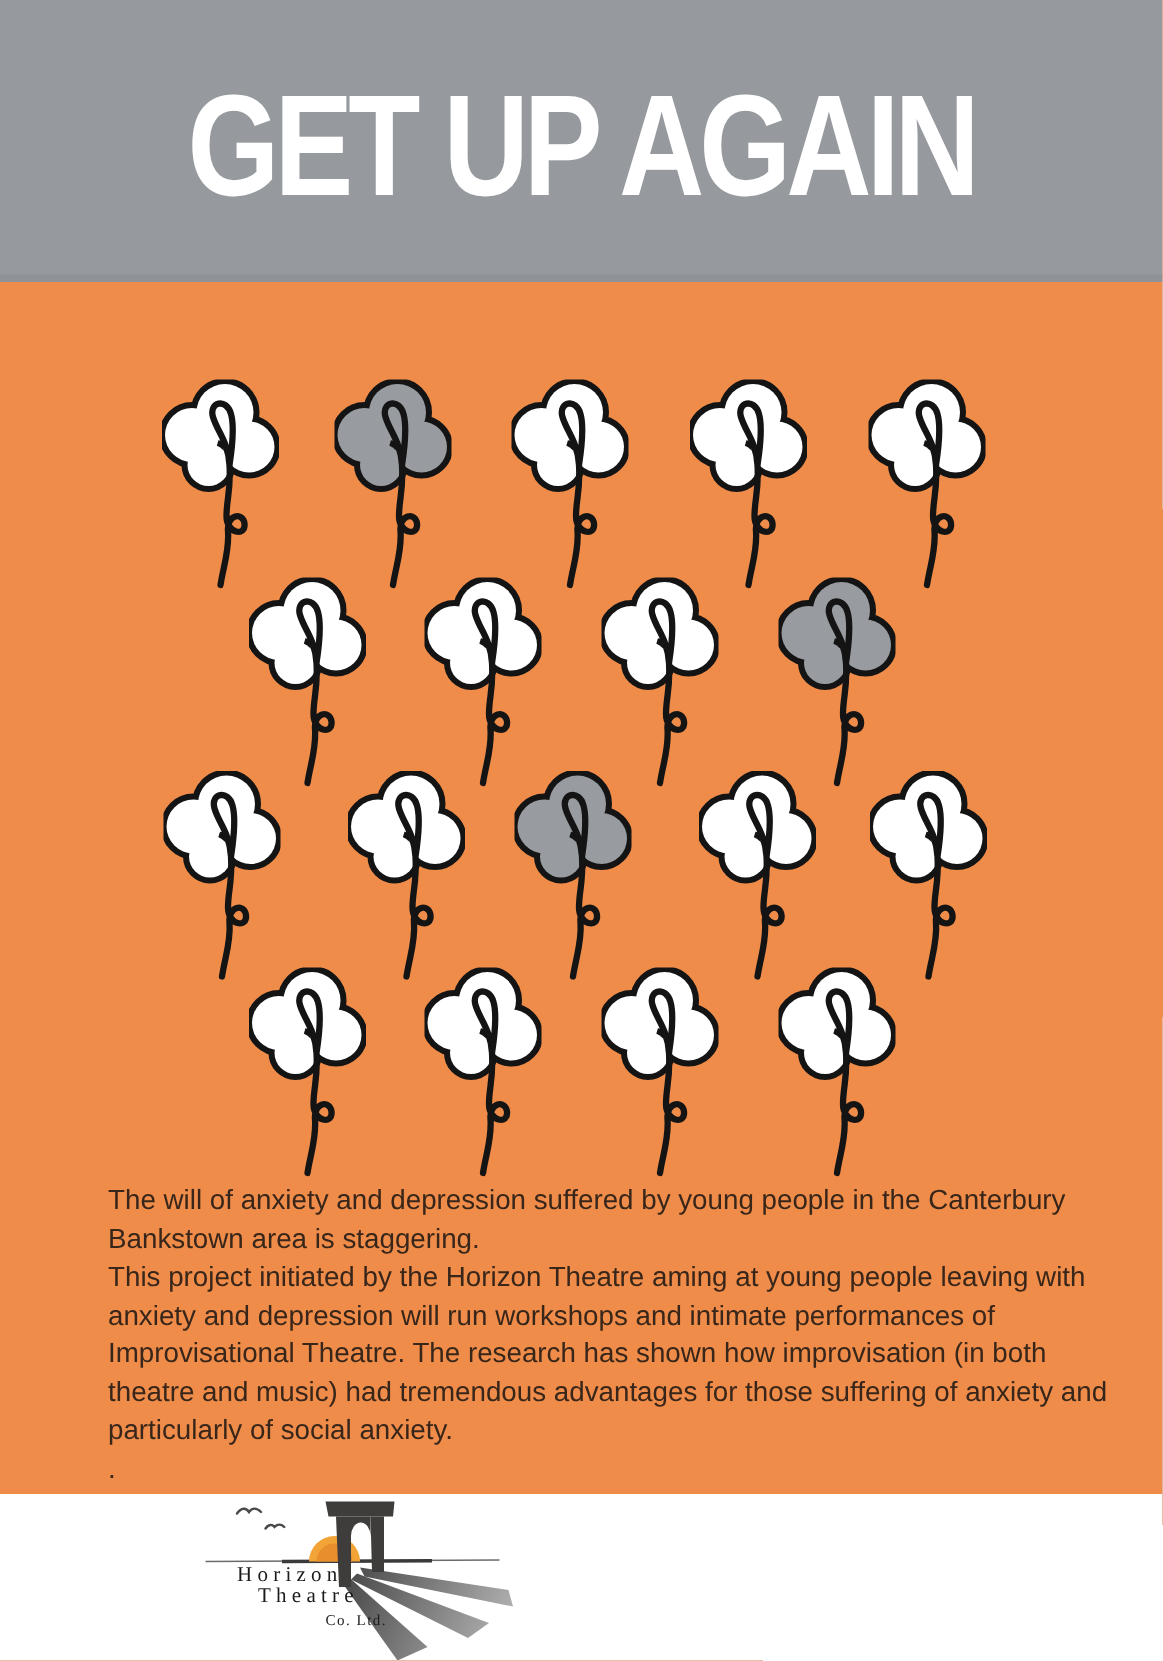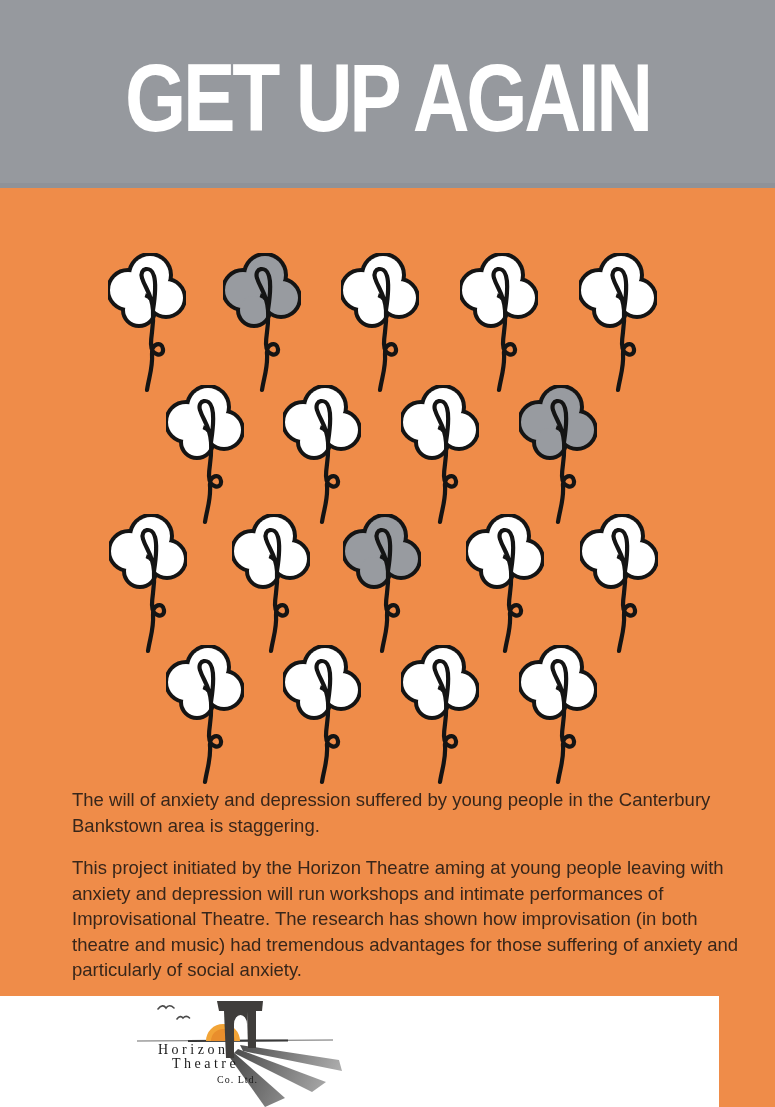--- a/index.html
+++ b/index.html
@@ -35,24 +35,24 @@
   .flower-field{position:absolute;left:0;top:0;width:775px;height:996px;}
   .flower{position:absolute;width:78px;height:142px;}
   .flower svg{display:block;}
   
   .body-text{
     position:absolute;left:72px;top:787px;width:684px;
     color:var(--text-color,#38261a);
     font-size:18.5px;line-height:25.5px;
   }
   .body-text p{margin:0;}
-  .body-text p.para-2{margin-top:17px;}
+  .body-text p.para-2{}
   
   .footer-band{
-    position:absolute;left:0;bottom:0;width:719px;height:111px;
+    position:absolute;left:0;bottom:0;width:775px;height:111px;
     background:var(--footer-bg,#ffffff);
     text-align:center;
   }
   .horizon-logo{position:absolute;left:133px;top:0;width:210px;height:111px;}
   .rsl-logo{position:absolute;left:447px;top:4px;width:180px;height:107px;}
   .horizon-logo svg,.rsl-logo svg{display:block;}
 </style>
 </head>
 <body>
 

